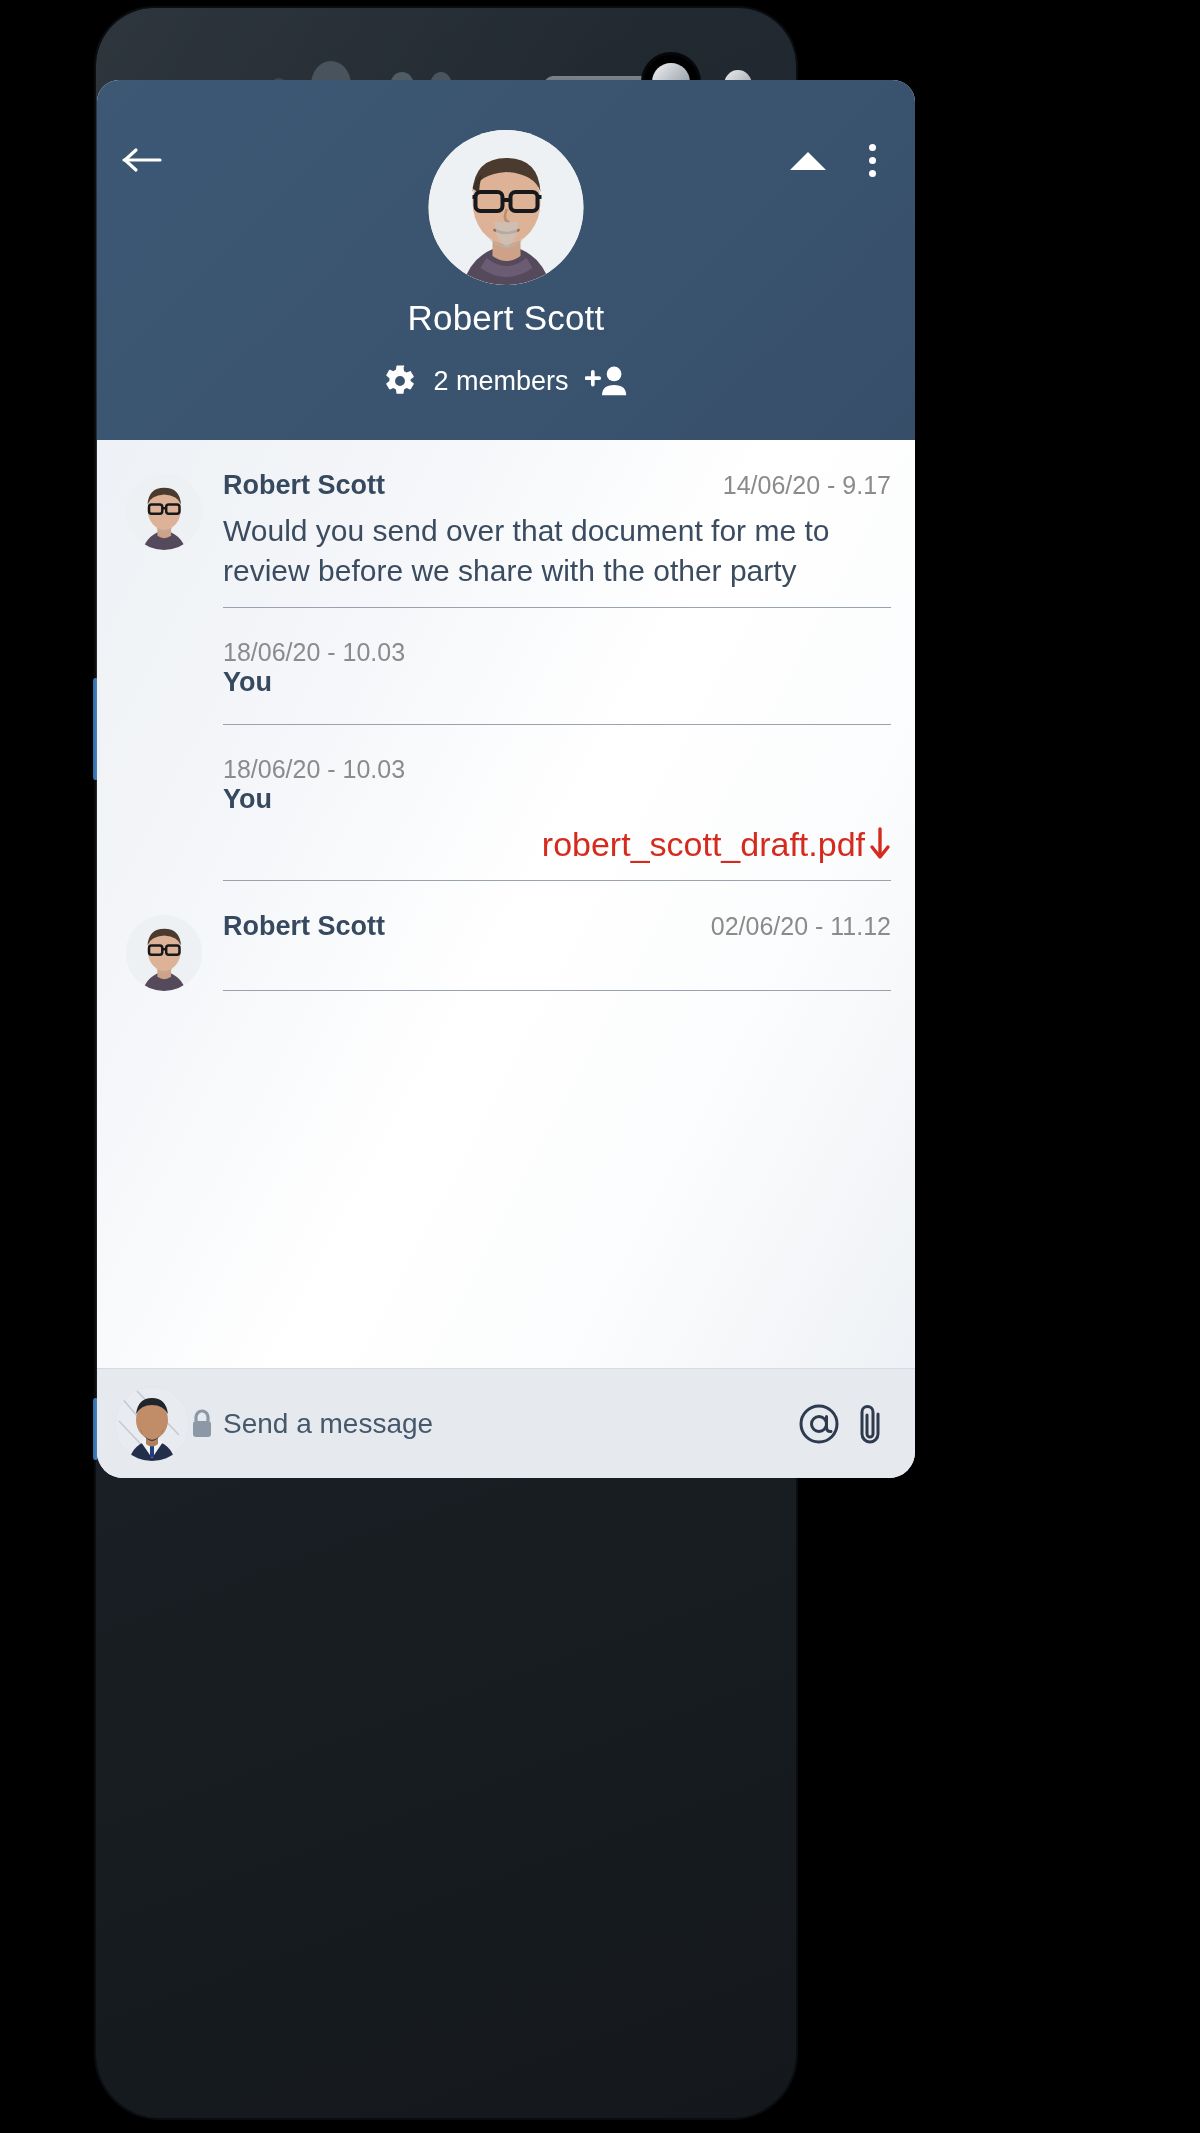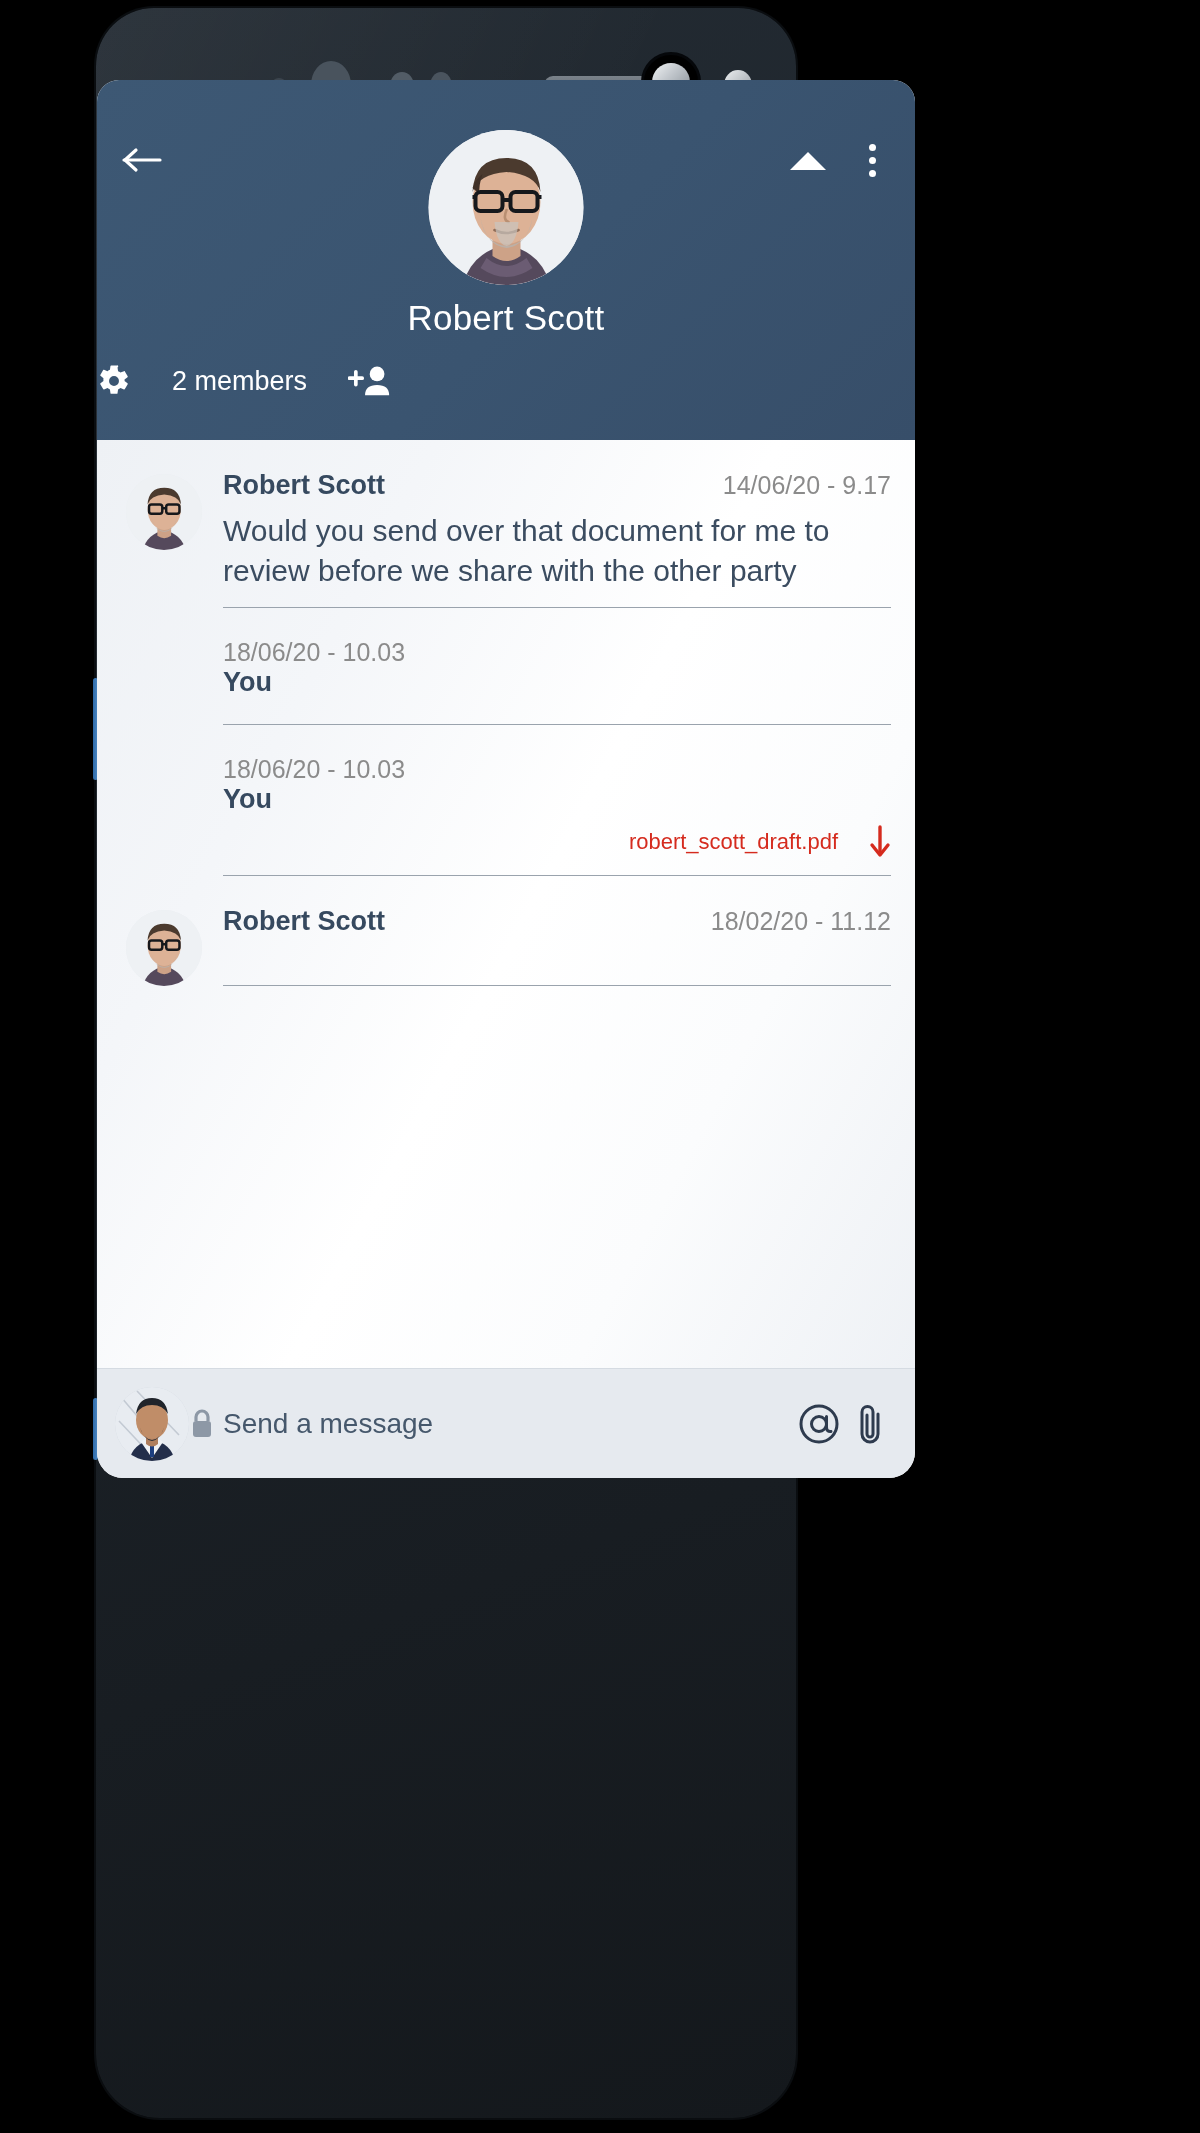--- a/index.html
+++ b/index.html
@@ -129,22 +129,22 @@
   }
   #header-title {
     position: absolute; left: 0; right: 0; top: 218px;
     text-align: center;
     font-size: 35px;
     font-weight: 400;
     letter-spacing: 0.2px;
   }
   #header-meta-row {
     position: absolute; left: 0; right: 0; top: 284px;
-    display: flex; align-items: center; justify-content: flex-start;
-    gap: 41px;
+    display: flex; align-items: center; justify-content: center;
+    gap: 16px;
   }
   #header-settings-button, #header-add-member-button {
     display: flex; align-items: center; justify-content: center;
     cursor: pointer;
   }
   #header-members-count {
     font-size: 27px; font-weight: 400; color: #ffffff;
   }
 
   
@@ -198,28 +198,28 @@
   }
   .message-text {
     font-size: 30px;
     line-height: 1.33;
     color: #3b4c60;
   }
   .message-row.outgoing .message-meta { flex-direction: column; }
   .message-row.outgoing .message-text { text-align: right; }
 
   .attachment-link {
-    font-size: 22px;
+    font-size: 34px;
     color: #d52b1e;
     text-align: right;
     cursor: pointer;
     display: flex;
     align-items: center;
     justify-content: flex-end;
-    gap: 31px;
+    gap: 4px;
   }
   .download-arrow { display: inline-flex; }
 
   .msg-gap { height: 26px; }
 
   
   #composer {
     flex: 0 0 auto;
     height: 110px;
     background: #e6eaef;
@@ -422,21 +422,21 @@
             <rect x="47" y="62" width="27" height="19" rx="5" fill="none" stroke="#16181c" stroke-width="5"></rect>
             <rect x="82" y="62" width="27" height="19" rx="5" fill="none" stroke="#16181c" stroke-width="5"></rect>
             <path d="M74 70 h8" stroke="#16181c" stroke-width="5"></path>
             <path d="M52 88 q6 28 26 30 q20 -2 26 -30 q-4 26 -26 28 q-22 -2 -26 -28 Z" fill="#b9b3ad" opacity="0.85"></path>
           </svg>
         </div>
       </div>
       <div class="message-body">
         <div class="message-meta">
           <span class="message-sender">Robert Scott</span>
-          <span class="message-time">18/02/20 - 11.12</span>
+          <span class="message-time">02/06/20 - 11.12</span>
         </div>
       </div>
     </div>
   </div>
 
   <div id="composer">
     <div id="composer-avatar">
       <svg width="74" height="74" viewBox="0 0 74 74">
         <rect width="74" height="74" fill="#e8ecf1"></rect>
         <path d="M6 10 L40 50 M22 4 L64 48 M4 34 L36 68" stroke="#c3cad3" stroke-width="1.6" fill="none"></path>

